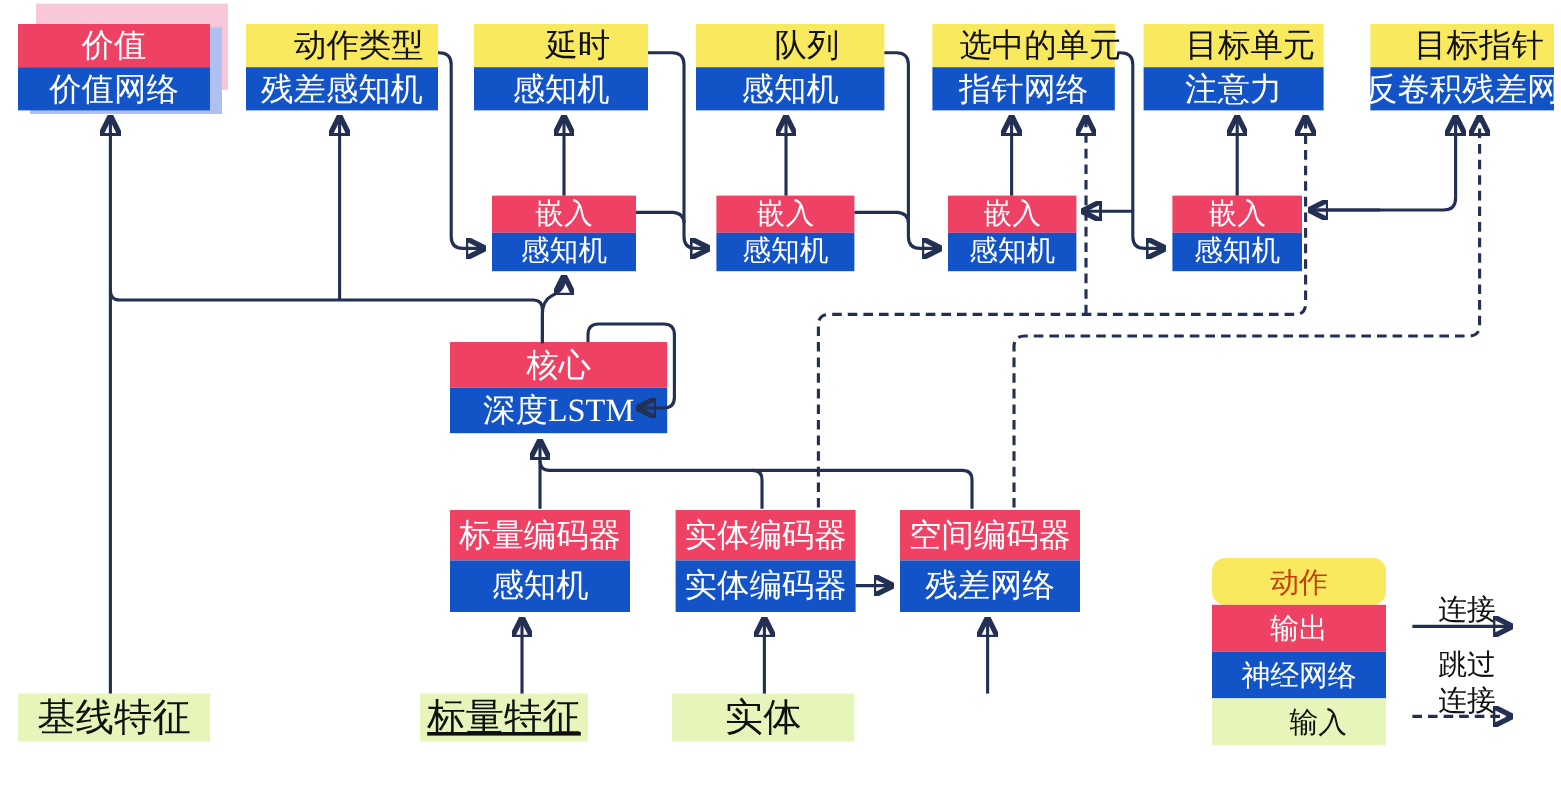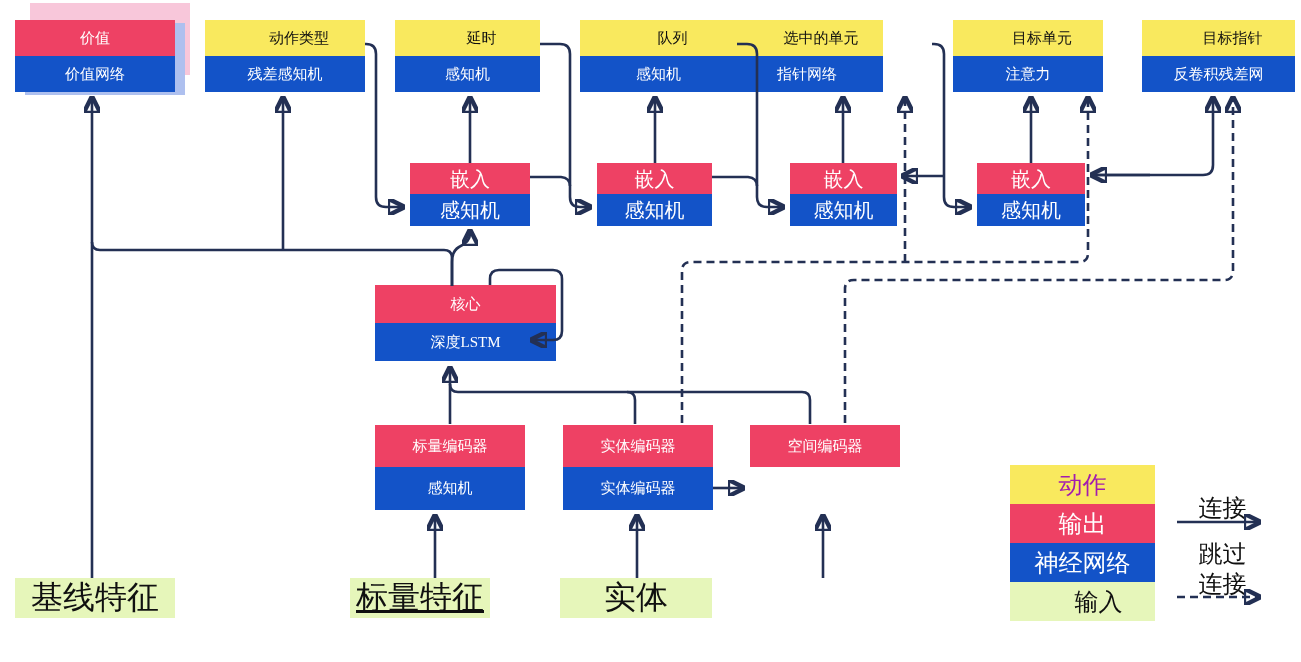--- a/index.html
+++ b/index.html
@@ -7,28 +7,28 @@
     --line:#233054; --pink:#F8C7DA; --lightblue:#AEC0EF; --white:#FFFFFF;
   }
   html,body{margin:0;padding:0;background:#fff;}
   #stage{
     position:relative; width:1301px; height:662px; background:#fff;
     font-family:"Liberation Serif","DejaVu Serif",serif; overflow:hidden;
   }
   .node{position:absolute;}
   .part{
     box-sizing:border-box; width:100%; display:flex; align-items:center; justify-content:center;
-    font-size:15px; line-height:1; white-space:nowrap;
+    font-size:27px; line-height:1; white-space:nowrap;
   }
   .part.yellow{background:var(--yellow); color:#101010;padding-left:28px;}
   .part.red{background:var(--red); color:#fff;}
   .part.blue{background:var(--blue); color:#fff;}
   .part.h36{height:36px;} .part.h31{height:31px;} .part.h32{height:32px;}
   .part.h38{height:38px;} .part.h42{height:42px;} .part.h43{height:43px;}
-  .embed .part{font-size:20px;}
+  .embed .part{font-size:24px;}
   .green-box{
     position:absolute; height:40px; background:var(--green); color:#101010;
     display:flex; align-items:center; justify-content:center; font-size:32px;
   }
   .stack-layer{position:absolute; width:100%; height:100%;}
   .stack-pink{background:var(--pink); left:15px; top:-17px; z-index:0;}
   .stack-lblue{background:var(--lightblue); left:10px; top:3px; z-index:1;}
   .stack-main{position:relative; z-index:2;}
   #wires{position:absolute; left:0; top:0; z-index:5; pointer-events:none;}
   #wires path{fill:none; stroke:var(--line); stroke-width:2.6px;}
@@ -107,21 +107,21 @@
   <div class="node" style="left:395px;top:20px;width:145px;border-radius:21px;">
     <div class="part yellow h36">延时</div>
     <div class="part blue h36">感知机</div>
   </div>
 
   <div class="node" style="left:580px;top:20px;width:157px;">
     <div class="part yellow h36">队列</div>
     <div class="part blue h36">感知机</div>
   </div>
 
-  <div class="node" style="left:731px;top:20px;width:152px;">
+  <div class="node" style="left:777px;top:20px;width:152px;">
     <div class="part yellow h36">选中的单元</div>
     <div class="part blue h36">指针网络</div>
   </div>
 
   <div class="node" style="left:953px;top:20px;width:150px;">
     <div class="part yellow h36">目标单元</div>
     <div class="part blue h36">注意力</div>
   </div>
 
   <div class="node" style="left:1142px;top:20px;width:153px;">
@@ -159,28 +159,29 @@
     <div class="part blue h43">感知机</div>
   </div>
 
   <div class="node" style="left:563px;top:425px;width:150px;">
     <div class="part red h42">实体编码器</div>
     <div class="part blue h43">实体编码器</div>
   </div>
 
   <div class="node" style="left:750px;top:425px;width:150px;">
     <div class="part red h42">空间编码器</div>
+    <div class="part blue h43">残差网络</div>
   </div>
 
   <div class="green-box" style="left:15px;top:578px;width:160px;">基线特征</div>
   <div class="green-box" style="left:350px;top:578px;width:140px;text-decoration:underline;">标量特征</div>
   <div class="green-box" style="left:560px;top:578px;width:152px;">实体</div>
 
   <div id="legend-colors">
-    <div class="legend-row" style="background:var(--yellow);color:#a21caf;">动作</div>
+    <div class="legend-row" style="background:var(--yellow);color:#c2410c;border-radius:11px;">动作</div>
     <div class="legend-row" style="background:var(--red);color:#fff;">输出</div>
     <div class="legend-row" style="background:var(--blue);color:#fff;">神经网络</div>
     <div class="legend-row" style="background:var(--green);color:#101010;padding-left:32px;">输入</div>
   </div>
 
   <div class="legend-label" style="left:1180px;top:492px;width:85px;text-align:center;">连接</div>
   <div class="legend-label" style="left:1180px;top:538px;width:85px;text-align:center;">跳过</div>
   <div class="legend-label" style="left:1180px;top:568px;width:85px;text-align:center;">连接</div>
 
 </div>

